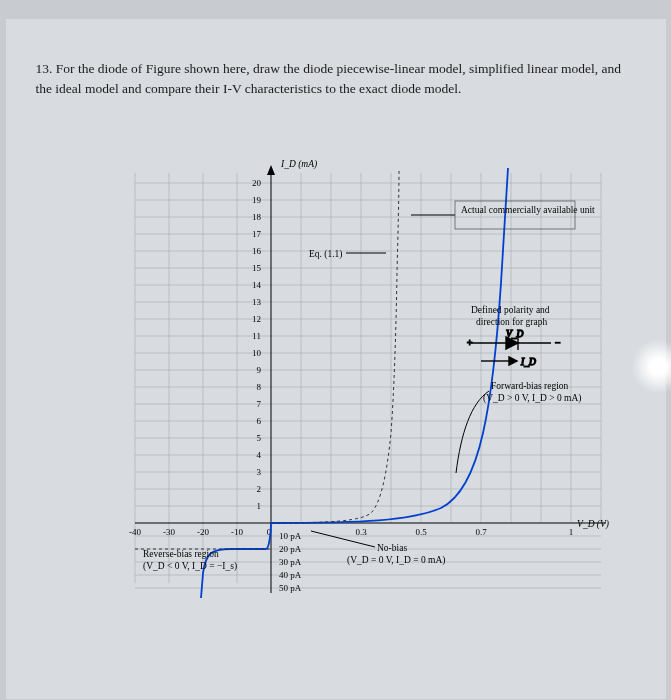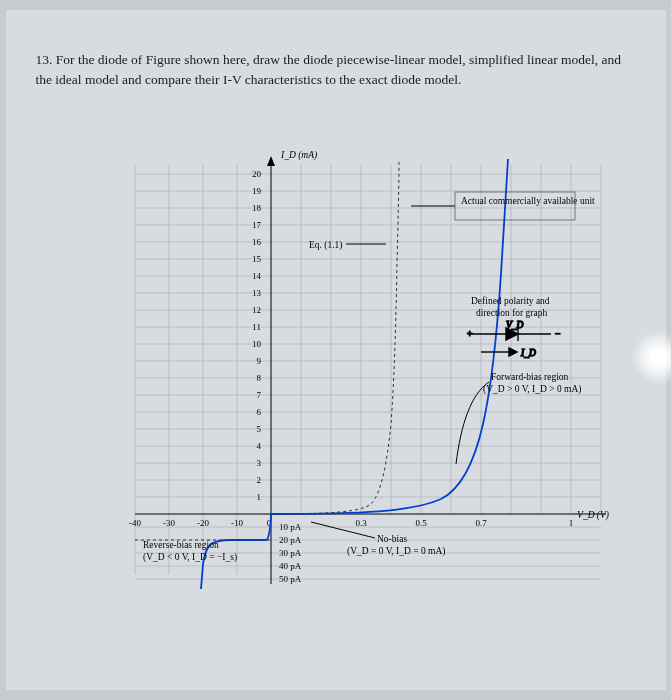--- a/index.html
+++ b/index.html
@@ -10,21 +10,21 @@
     color: #1a1a1a;
     width: 671px;
     height: 700px;
     position: relative;
     overflow: hidden;
   }
   .page {
     background: #d8dce0;
     width: 660px;
     height: 680px;
-    margin: 10px auto 0;
+    margin: 19px auto 0;
     padding: 40px 30px 4px;
     position: relative;
   }
   .question {
     font-size: 13.5px;
     line-height: 1.45;
     margin-bottom: 55px;
     text-align: left;
   }
   .chart-wrap {

